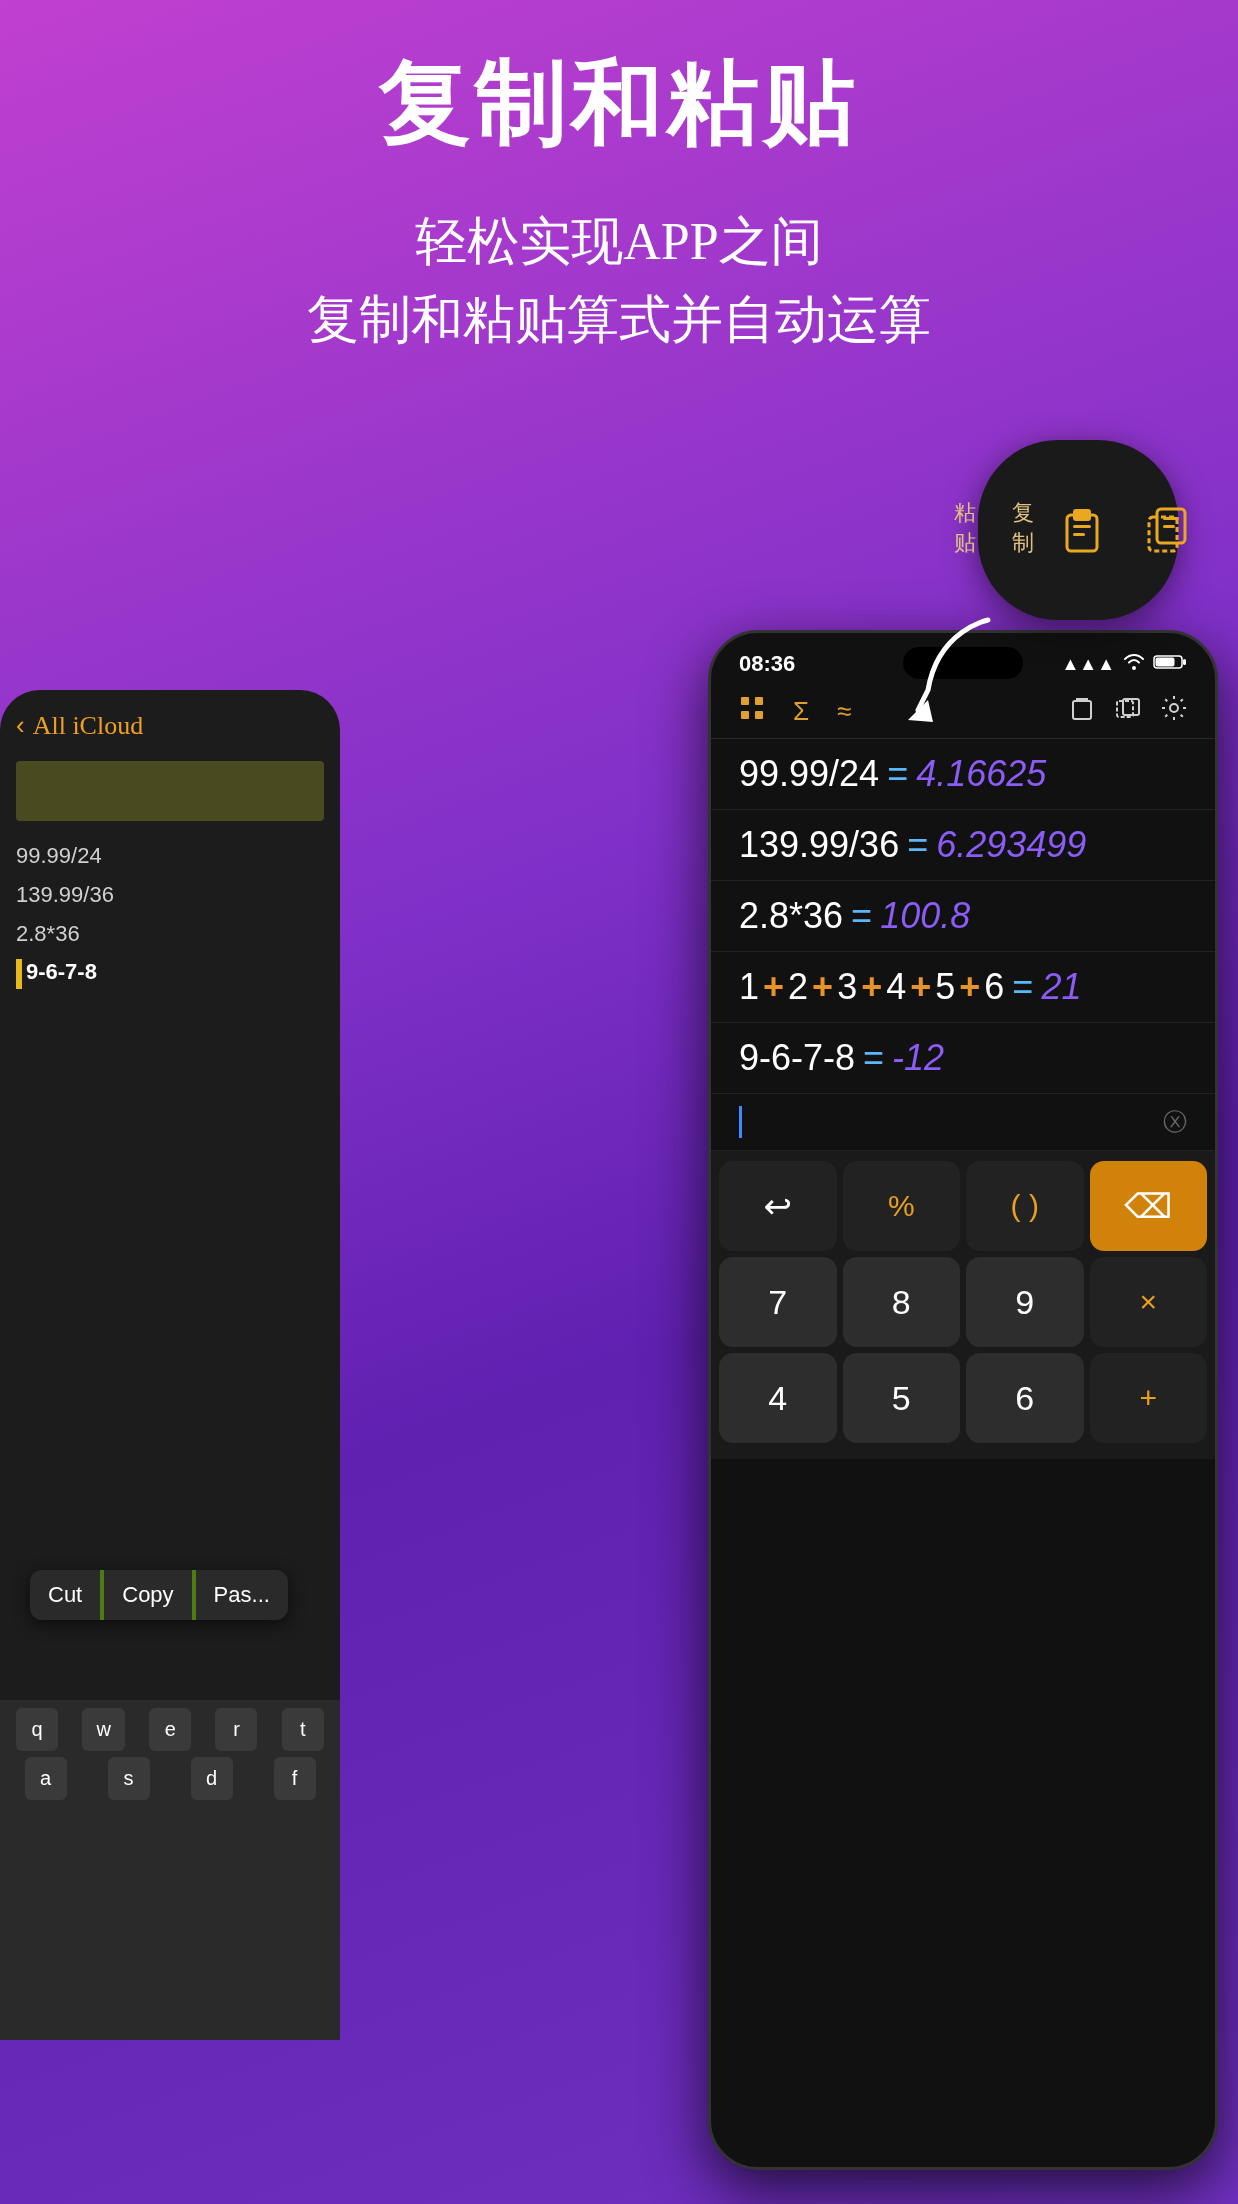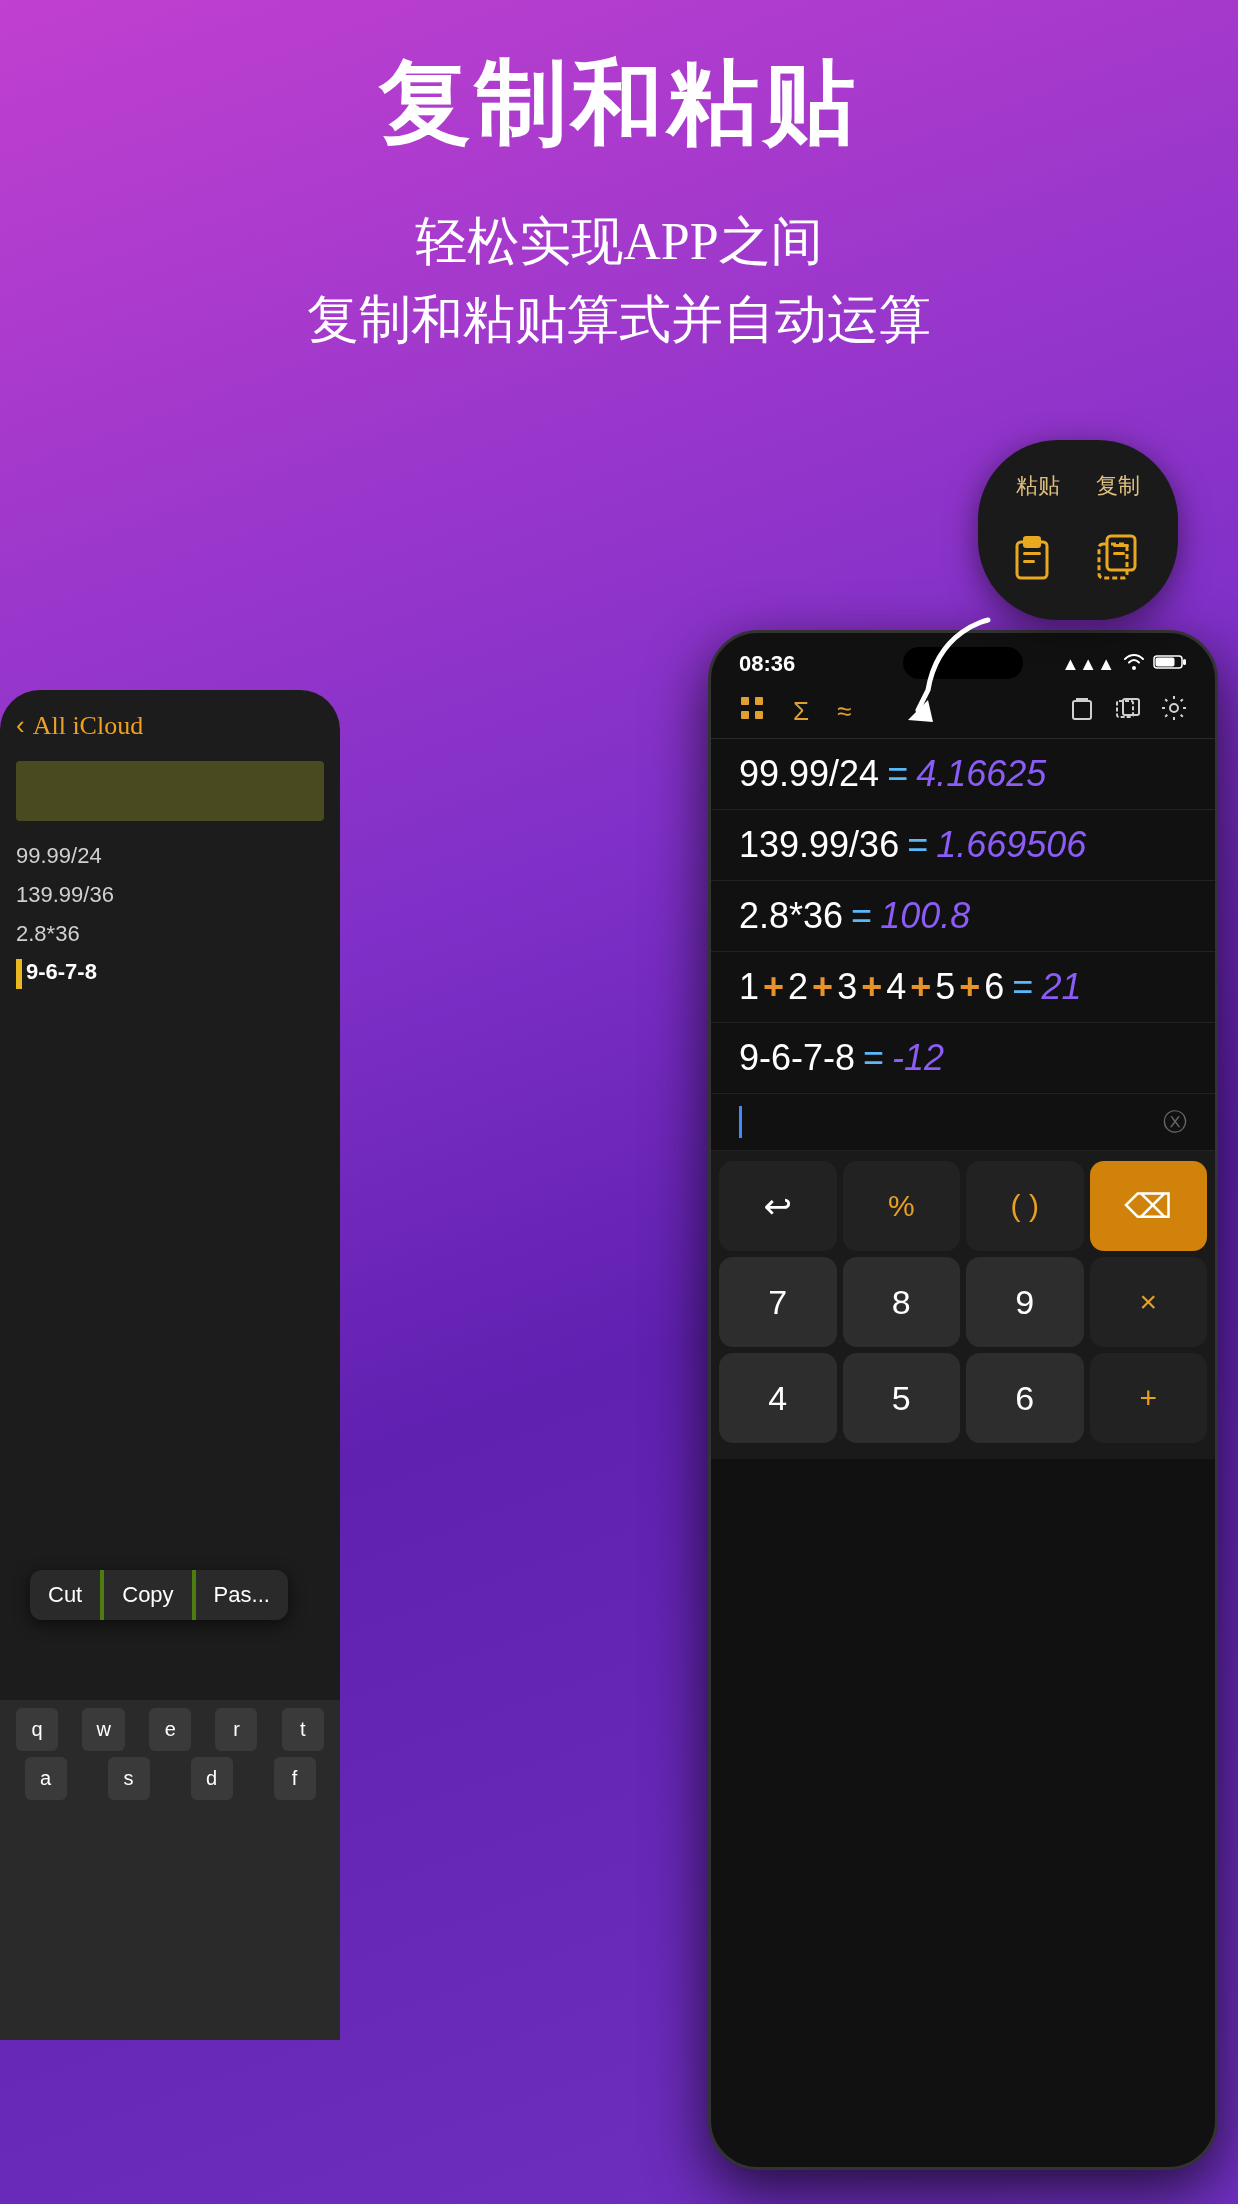--- a/index.html
+++ b/index.html
@@ -36,21 +36,21 @@
     
     .floating-pill {
       position: absolute;
       top: 440px;
       right: 60px;
       background: #1a1a1a;
       border-radius: 80px;
       width: 200px;
       height: 180px;
       display: flex;
-      flex-direction: column;
+      flex-direction: row;
       align-items: center;
       justify-content: center;
       gap: 20px;
       box-shadow: 0 8px 32px rgba(0,0,0,0.5);
       z-index: 20;
     }
     .pill-labels {
       display: flex;
       gap: 36px;
       margin-bottom: 4px;
@@ -471,21 +471,21 @@
 
       <div class="calc-row">
         <span class="num-white">99.99/24</span>
         <span class="equals">=</span>
         <span class="num-blue">4.16625</span>
       </div>
 
       <div class="calc-row">
         <span class="num-white">139.99/36</span>
         <span class="equals">=</span>
-        <span class="num-blue">1.669506</span>
+        <span class="num-blue">6.293499</span>
       </div>
 
       <div class="calc-row">
         <span class="num-white">2.8*36</span>
         <span class="equals">=</span>
         <span class="num-blue">100.8</span>
       </div>
 
       <div class="calc-row">
         <span class="num-white">1</span>

